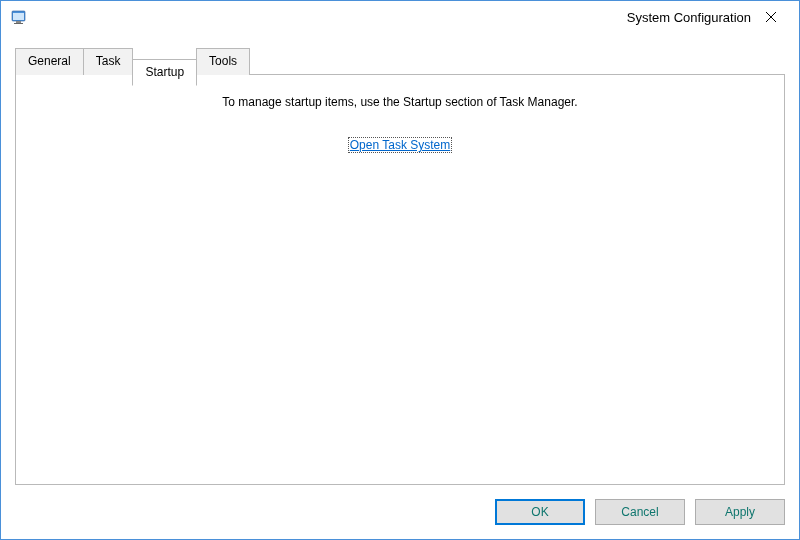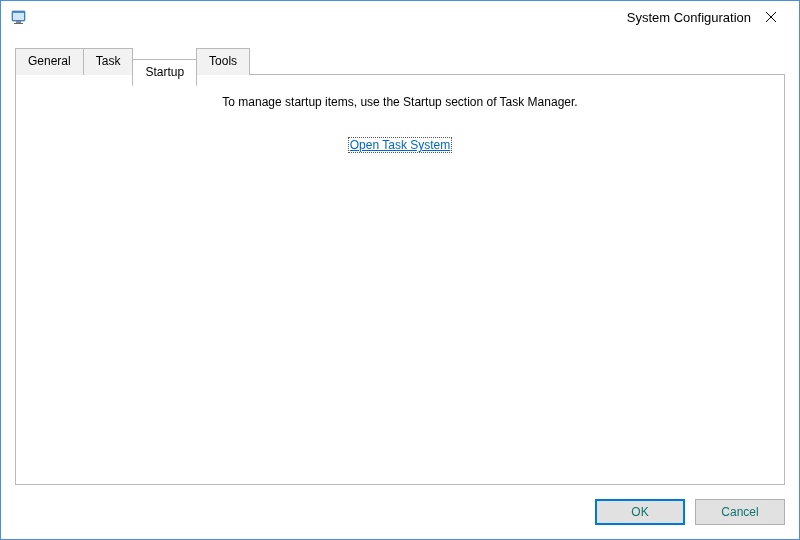--- a/index.html
+++ b/index.html
@@ -154,14 +154,15 @@
     </div>
     <div class="tabpanel">
       <div class="instruction">To manage startup items, use the Startup section of Task Manager.</div>
       <a class="link">Open Task System</a>
     </div>
   </div>
 
   <div class="buttons">
     <div class="btn primary">OK</div>
     <div class="btn">Cancel</div>
+    <div class="btn">Apply</div>
   </div>
 </div>
 
 </body></html>

